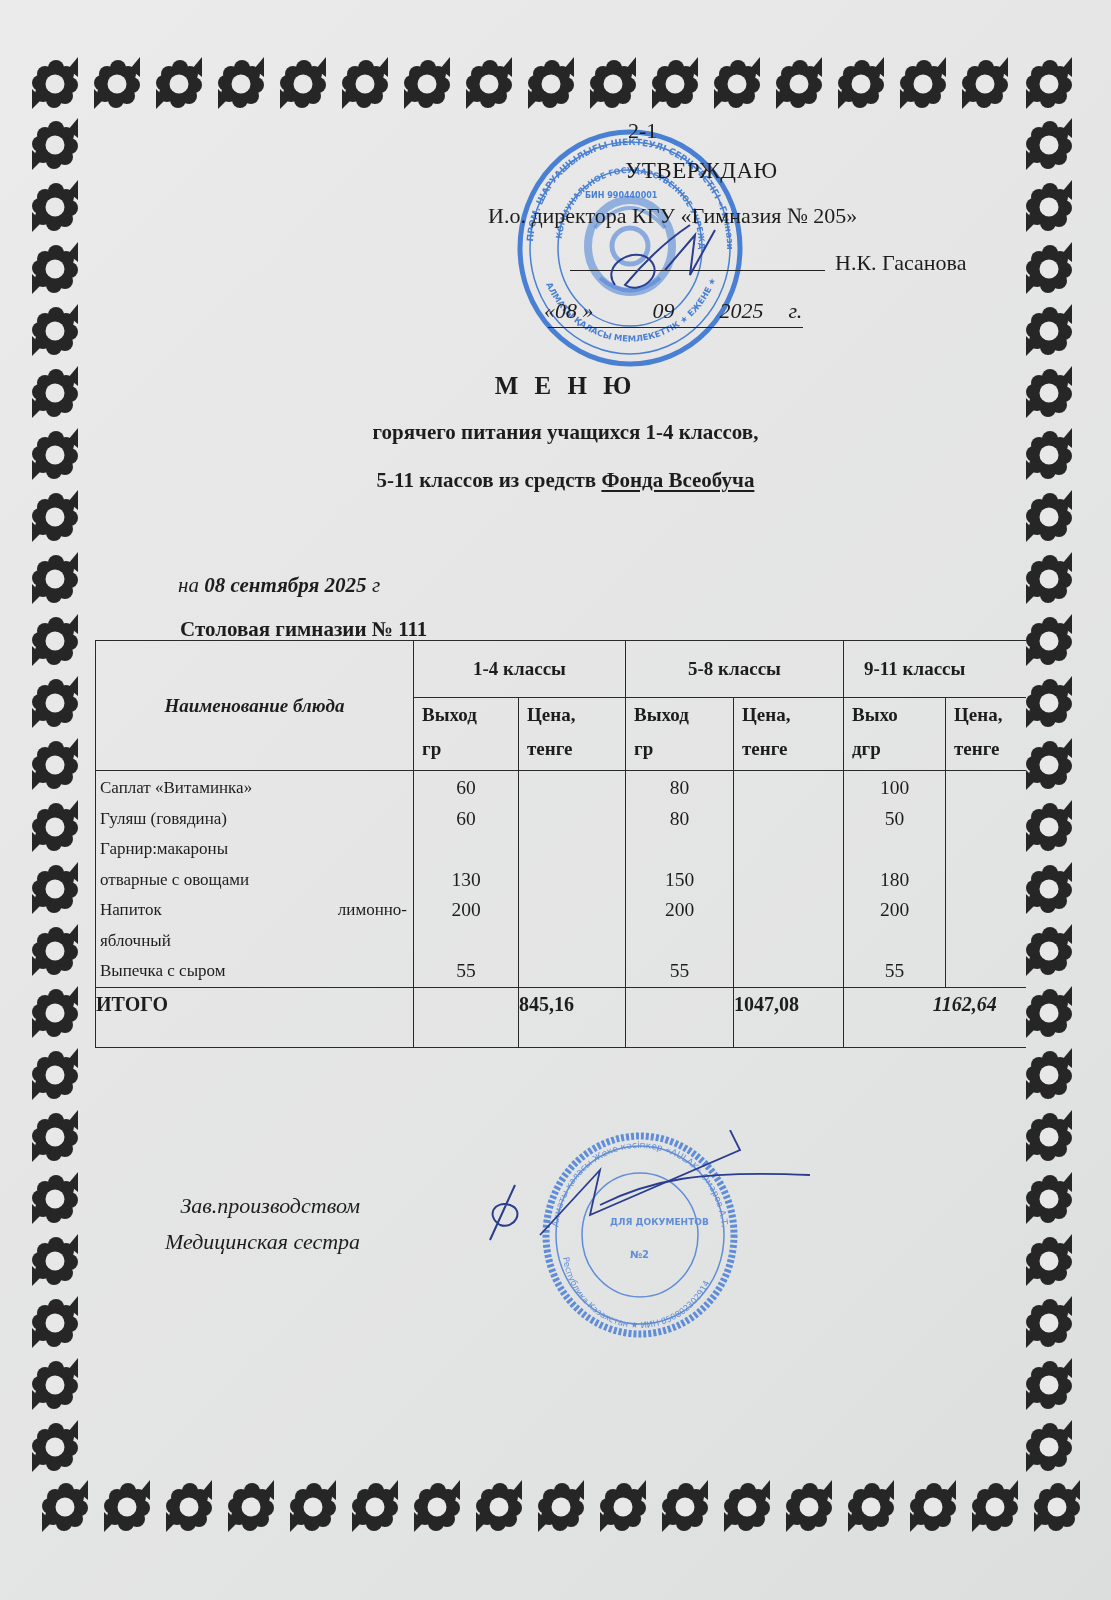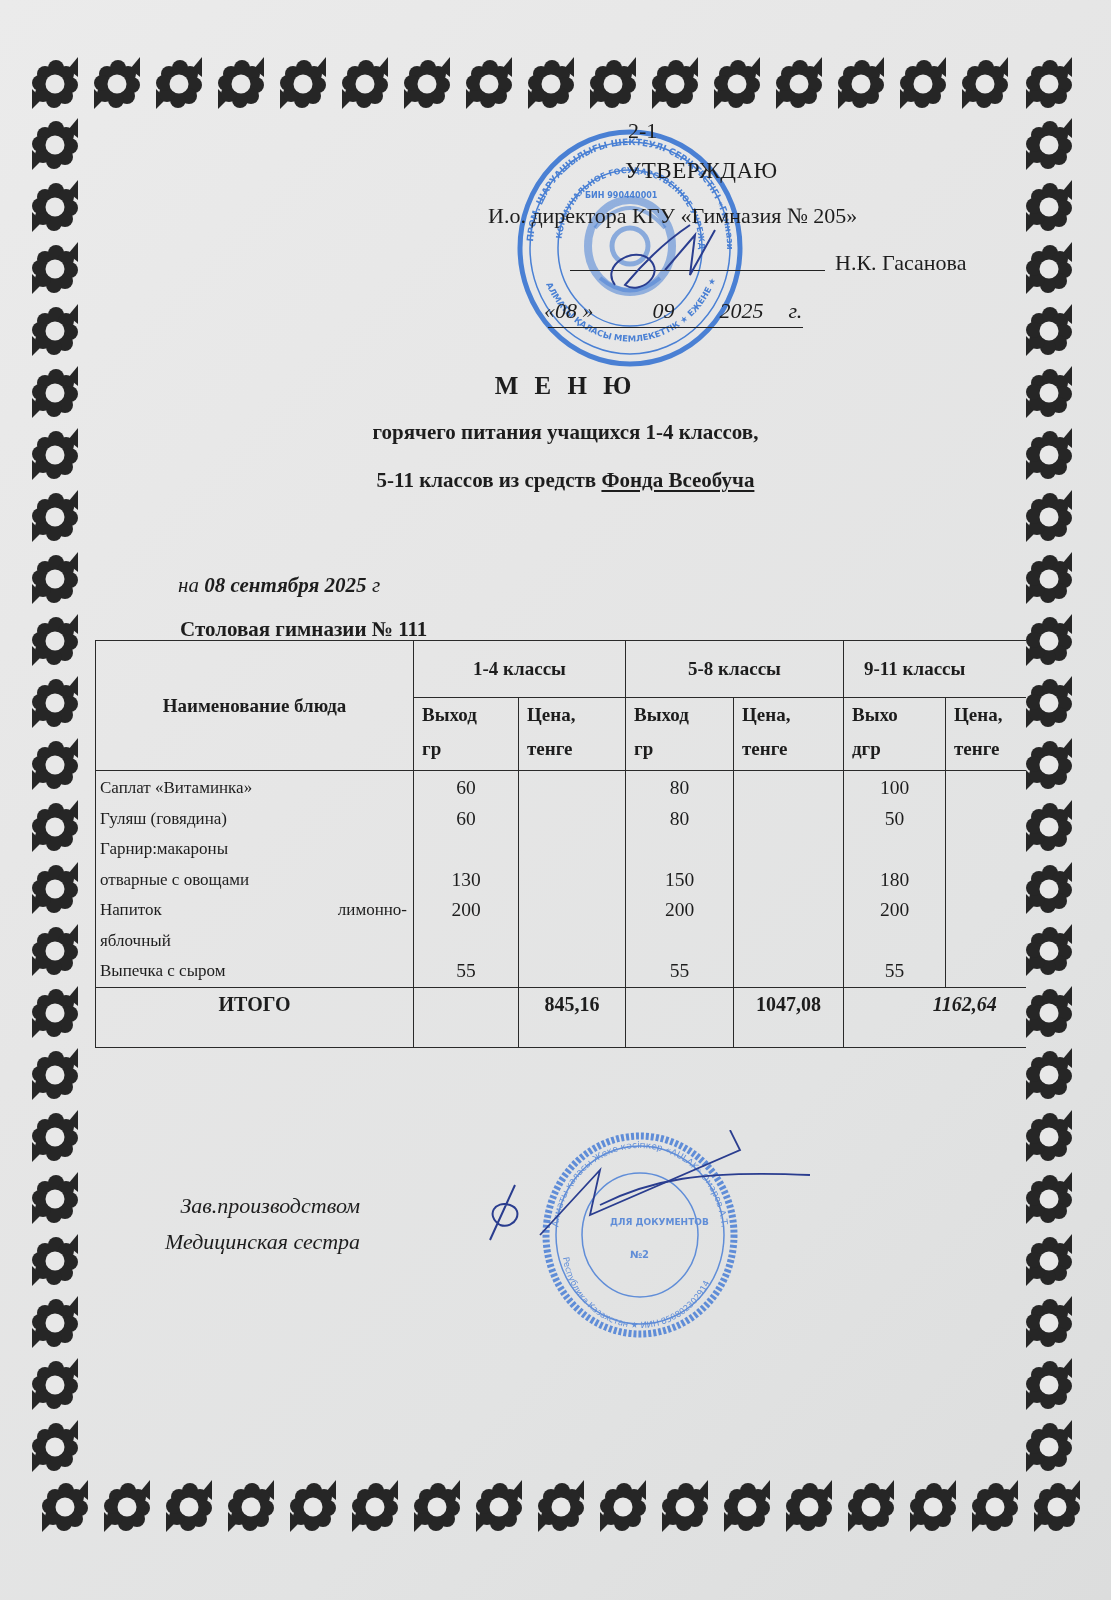--- a/index.html
+++ b/index.html
@@ -32,24 +32,24 @@
 
     .date-label { left: 178px; top: 573px; font-size: 21px; font-style: italic; }
     .date-label b { font-weight: bold; }
     .canteen { left: 180px; top: 617px; font-size: 21px; font-weight: bold; }
 
     .menu-table { position: absolute; left: 95px; top: 640px; border-collapse: collapse; z-index: 2; table-layout: fixed; }
     .menu-table td, .menu-table th { border: 1.3px solid #2a2a2a; padding: 0; vertical-align: top; }
     .menu-table th { font-weight: bold; font-size: 19px; text-align: center; }
     .menu-table .group-head { height: 56px; vertical-align: middle; }
     .menu-table .sub-head { height: 72px; text-align: left; padding-left: 8px; line-height: 34px; vertical-align: top; }
-    .menu-table .name-head { vertical-align: middle; }
+    .menu-table .name-head { vertical-align: middle; font-style: italic; }
     .menu-table td.dishes { font-size: 17px; padding: 2px 0 0 4px; line-height: 30.5px; }
     .menu-table td.qty { text-align: center; font-size: 19.5px; line-height: 30.5px; padding-top: 2px; }
-    .menu-table tr.total-row td { height: 54px; font-weight: bold; font-size: 20px; text-align: center; vertical-align: top; padding-top: 5px; }
+    .menu-table tr.total-row td { height: 54px; font-weight: bold; font-size: 20px; vertical-align: top; padding-top: 5px; }
     .dish-line { display: block; white-space: nowrap; }
     .dish-justify { display: flex; justify-content: space-between; padding-right: 6px; }
     .menu-table .clip-right { border-right: none; }
 
     .signatures { left: 165px; top: 1188px; font-size: 22px; font-style: italic; line-height: 36px; z-index: 2; }
     .sig-names { left: 590px; top: 1188px; font-size: 22px; font-style: italic; line-height: 36px; z-index: 2; }
     .stamp-bottom { left: 540px; top: 1130px; }
     .pen { position: absolute; z-index: 3; }
   </style>
 </head>

